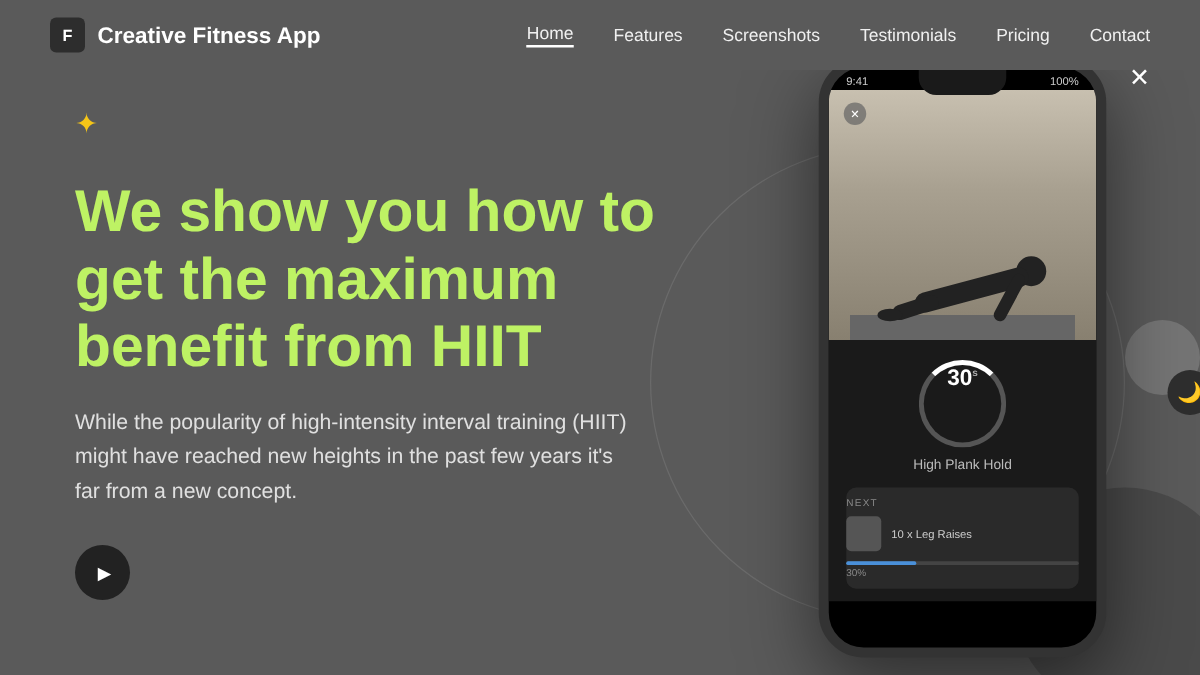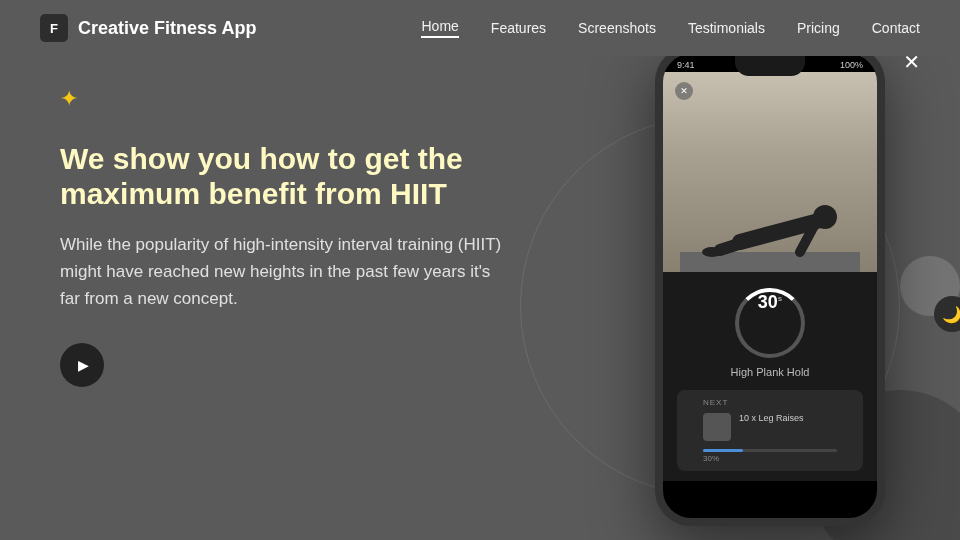--- a/index.html
+++ b/index.html
@@ -87,25 +87,25 @@
       max-width: 520px;
       z-index: 5;
     }
     .star-icon {
       color: #f5c518;
       font-size: 22px;
       margin-bottom: 30px;
       display: block;
     }
     .hero-title {
-      font-size: 30px;
+      font-size: 47px;
       font-weight: 900;
       line-height: 1.15;
       margin-bottom: 20px;
-      color: #fef9c3;
+      color: #bef264;
     }
     .hero-desc {
       font-size: 17px;
       line-height: 1.6;
       color: #e0e0e0;
       max-width: 450px;
       margin-bottom: 30px;
       font-weight: 400;
     }
     .hero-actions {
@@ -315,31 +315,32 @@
     }
     .exercise-name {
       text-align: center;
       font-size: 11px;
       color: #bbb;
       margin-bottom: 12px;
     }
     .next-section {
       background: #2a2a2a;
       border-radius: 8px;
-      padding: 8px 26px;
+      padding: 8px 0;
     }
     .next-label {
       font-size: 8px;
       color: #888;
       text-transform: uppercase;
       letter-spacing: 1px;
       margin-bottom: 6px;
     }
     .next-item {
       display: flex;
+      align-items: center;
       gap: 8px;
     }
     .next-thumb {
       width: 28px;
       height: 28px;
       background: #555;
       border-radius: 4px;
     }
     .next-info {
       font-size: 9px;

